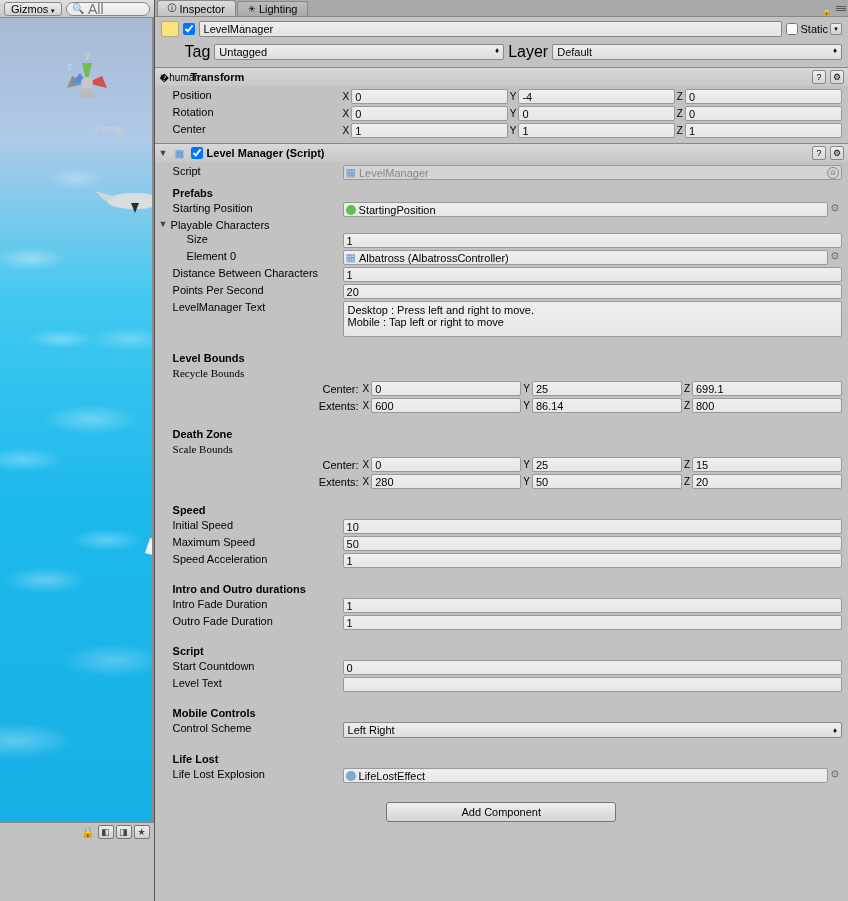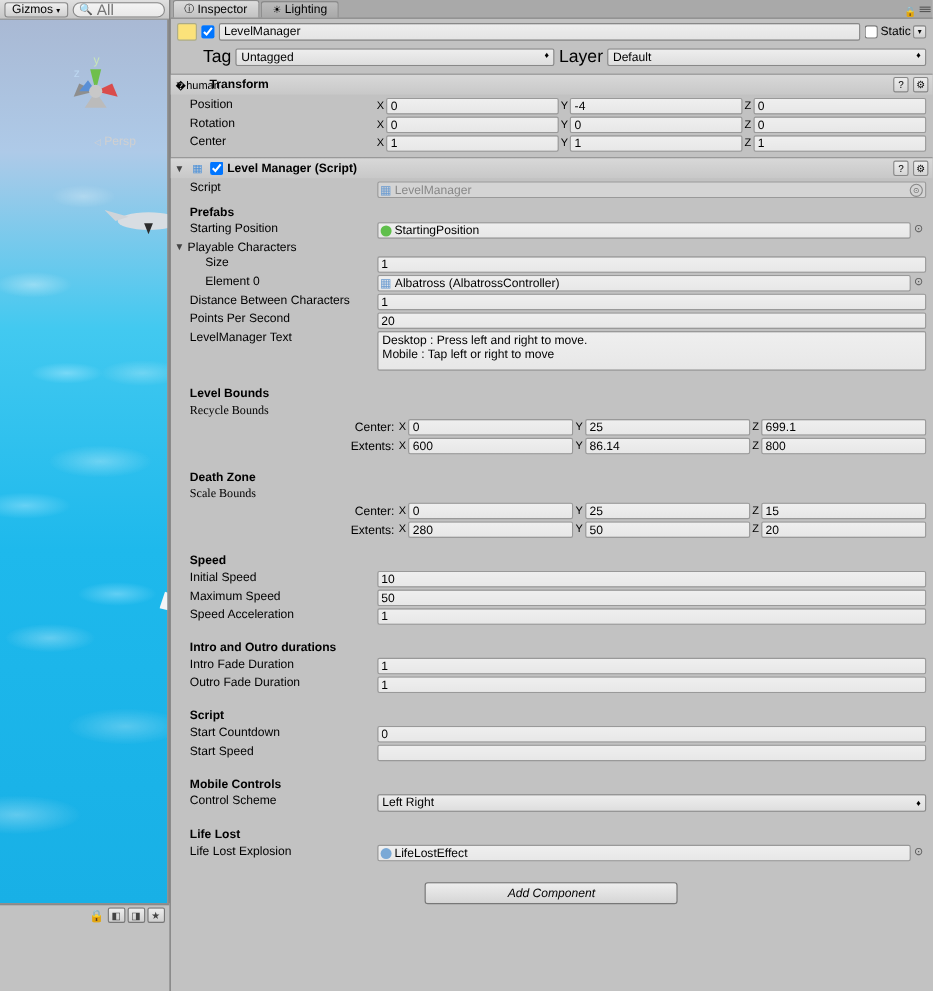--- a/index.html
+++ b/index.html
@@ -96,21 +96,21 @@
 .sub-label { font-size: 11px; padding: 1px 0; font-family: Liberation Serif, serif; }
 
 .textarea { flex:1; background: linear-gradient(#efefef,#e7e7e7); border: 1px solid #999; border-radius: 2px; padding: 2px 4px; font-size: 11px; min-height: 36px; white-space: pre-line; }
 
 .center-ext-col { width:50px; text-align:right; font-size:11px; padding-right:4px;}
 .bounds-row { display:flex; align-items:center; padding:1px 0;}
 .bounds-label-space { width: 140px; }
 
 .dd-full { flex:1; background: linear-gradient(#eee,#dedede); border: 1px solid #888; border-radius: 2px; padding: 1px 4px; font-size: 11px; display:flex; justify-content:space-between; align-items:center;cursor:pointer;}
 
-.add-comp-row { padding: 14px 0; display:flex; justify-content:center;font-style:italic;}
+.add-comp-row { padding: 14px 0; display:flex; justify-content:center;}
 .add-comp-btn { width: 230px; background: linear-gradient(#eee,#d5d5d5); border:1px solid #777; border-radius: 3px; padding: 3px 0; font-size: 11px; text-align:center; cursor:pointer;}
 
 input[type=checkbox]{width:12px;height:12px;}
 </style>
 </head>
 <body>
 
 <div class="scene-panel">
   <div class="scene-toolbar">
     <div class="tb-btn">
@@ -445,21 +445,21 @@
             <div class="prop-label">Outro Fade Duration</div>
             <input class="full-input" value="1" style="">
           </div>
 
         <div class="section-head">Script</div>
         <div class="prop-row">
             <div class="prop-label">Start Countdown</div>
             <input class="full-input" value="0" style="">
           </div>
         <div class="prop-row">
-            <div class="prop-label">Start Speed</div>
+            <div class="prop-label">Level Text</div>
             <input class="full-input" value="" style="">
           </div>
 
         <div class="section-head">Mobile Controls</div>
         <div class="prop-row">
           <div class="prop-label">Control Scheme</div>
           <div class="dd-full">
             <span>Left Right</span>
               <span class="arr" style="font-size:8px;">♦</span>
           </div>

